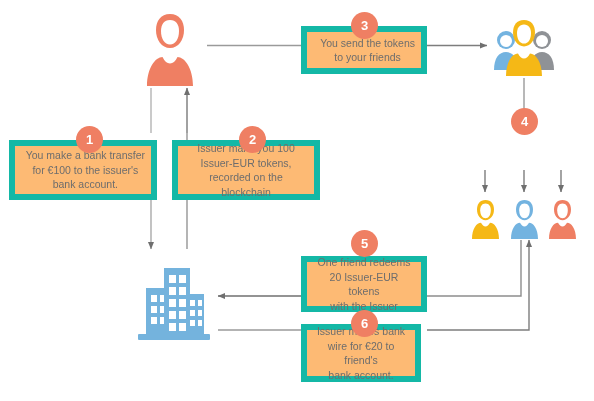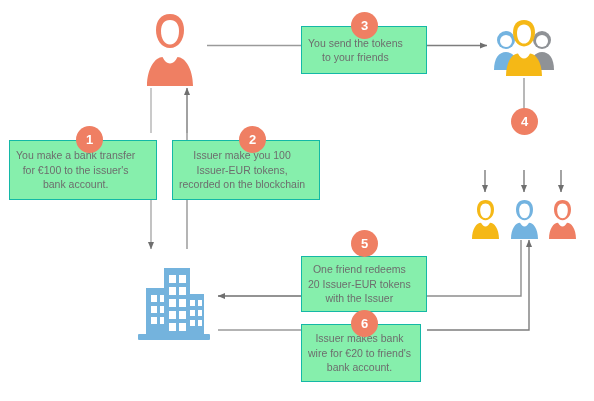--- a/index.html
+++ b/index.html
@@ -21,29 +21,29 @@
     position: absolute;
     left: 0;
     top: 0;
     width: 594px;
     height: 401px;
     pointer-events: none;
   }
   .step-box {
     position: absolute;
     box-sizing: border-box;
-    background: #86efac;
-    border: 1px solid #14b8a6;
+    background: #fdba74;
+    border: 6px solid #14b8a6;
     color: #6d6d6d;
     font-size: 10.5px;
     line-height: 14.5px;
     text-align: center;
     display: flex;
     align-items: center;
-    justify-content: flex-start;
+    justify-content: flex-end;
     padding: 4px 6px;
   }
   .step-text { display: block; white-space: pre-line; }
   .badge {
     position: absolute;
     width: 27px;
     height: 27px;
     border-radius: 50%;
     background: #ef7f63;
     color: #ffffff;

